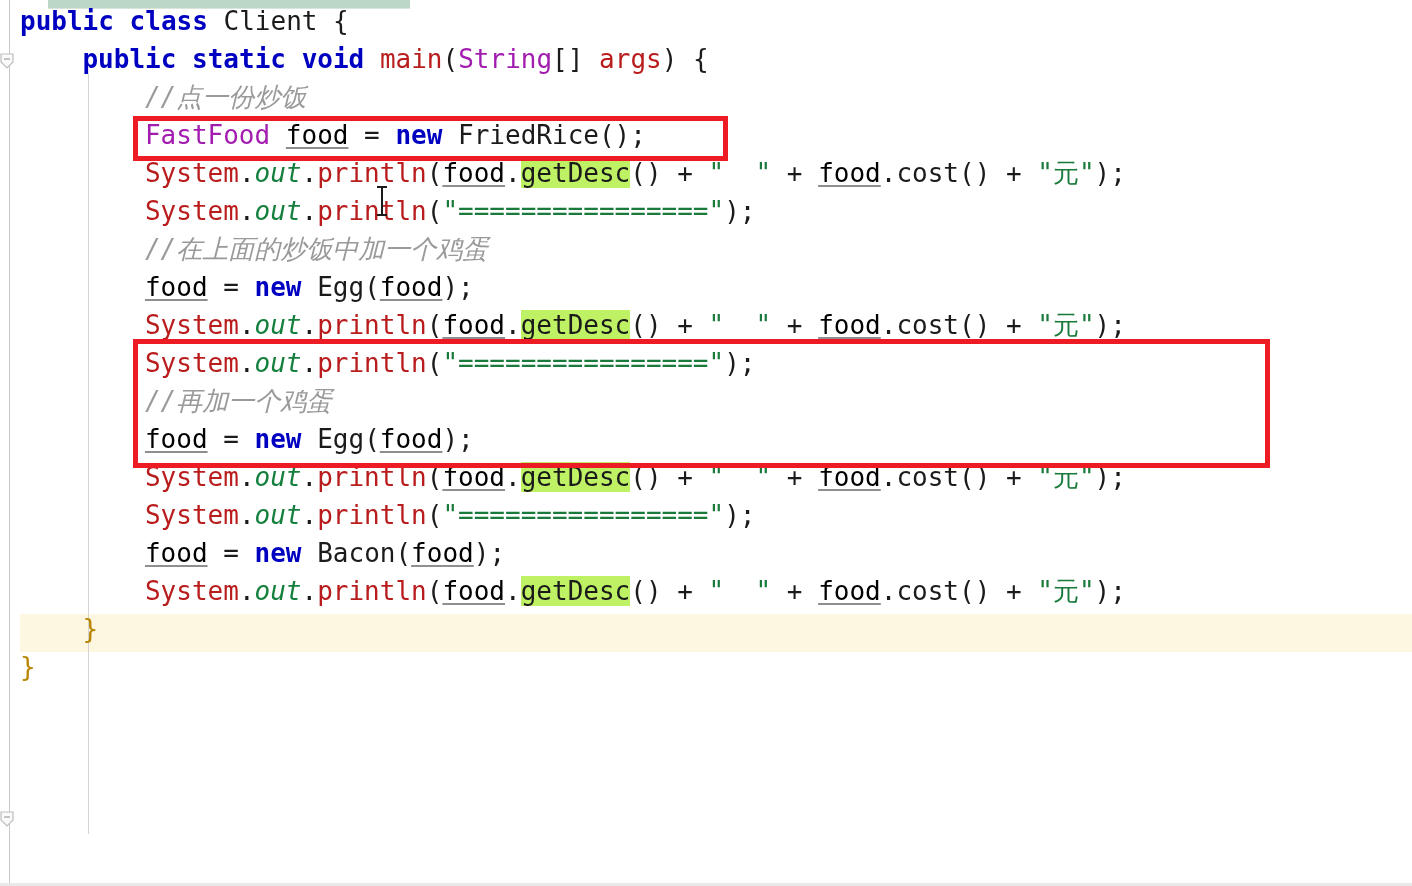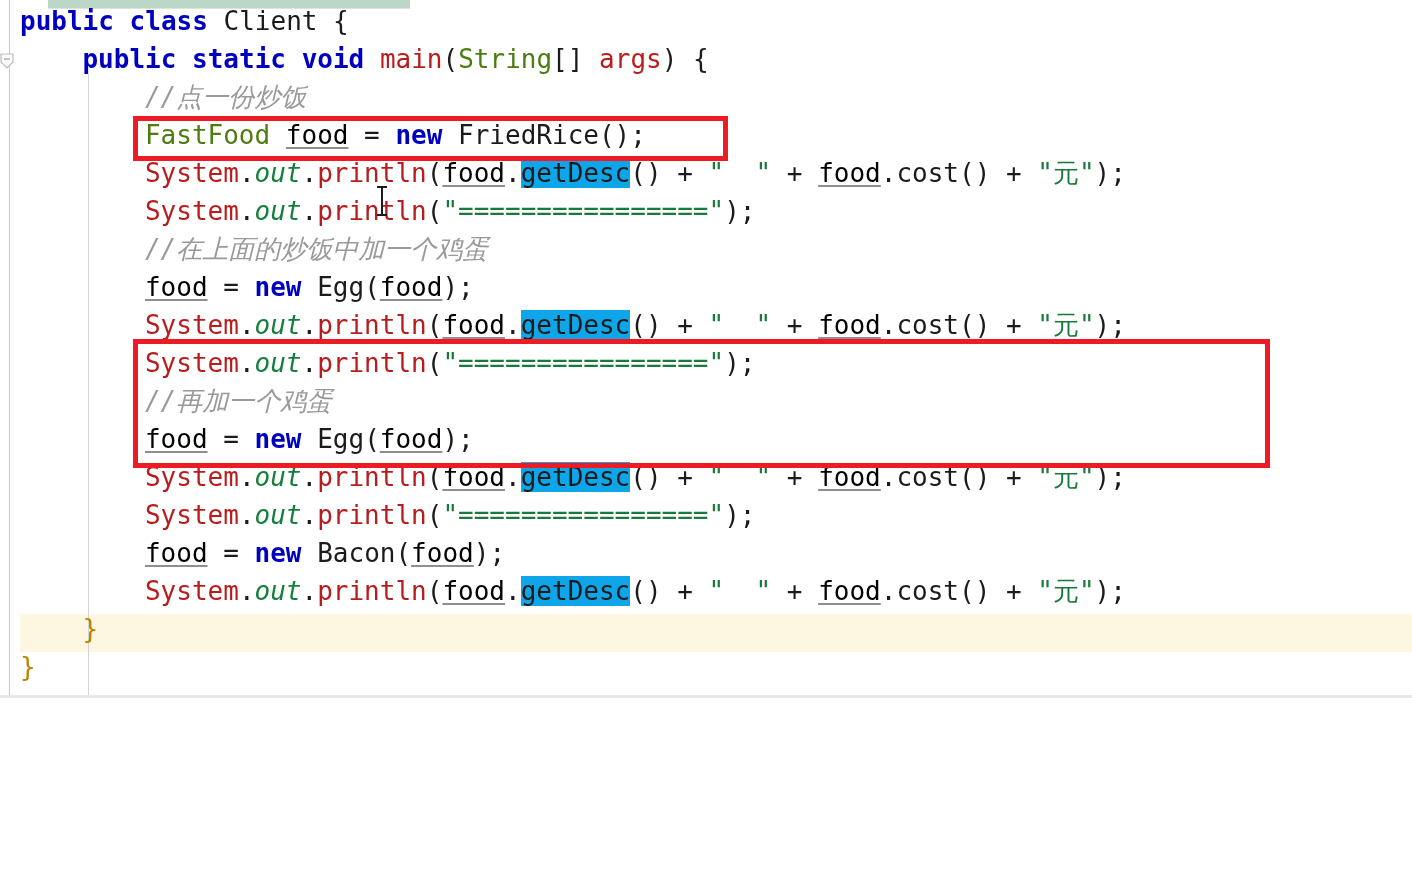--- a/index.html
+++ b/index.html
@@ -8,21 +8,21 @@
     padding: 0;
     background: #ffffff;
   }
   body {
     font-family: "DejaVu Sans Mono", "Liberation Mono", monospace;
   }
 
   #editor {
     position: relative;
     width: 1412px;
-    height: 698px;
+    height: 886px;
     background: #ffffff;
     overflow: hidden;
   }
 
   
   .top-strip {
     position: absolute;
     left: 48px;
     top: 0;
     width: 362px;
@@ -92,26 +92,26 @@
   .line {
     position: absolute;
     left: 20px;
     height: 38px;
     white-space: pre;
   }
 
   
   .kw       { color: #0000c0; font-weight: bold; }     
   .plain    { color: #b91c1c; }
-  .type     { color: #4d7c0f; }
+  .type     { color: #a21caf; }
   .cls      { color: #1b1b1b; }
   .str      { color: #1a7a3c; }
   .field    { color: #15803d; font-style: italic; }     
   .var      { color: #000000; text-decoration: underline; text-decoration-color:#8f8f8f; text-underline-offset: 3px;}
-  .method-hl{ background: #0ea5e9; }
+  .method-hl{ background: #bef264; }
   .comment  { color: #9a9a9a; font-style: italic; text-align: center; }
   .brace    { color: #b88600; }
   .punc     { color: #1b1b1b; }
 
   
   .ibeam {
     position: absolute;
     width: 2px;
     height: 30px;
     background: #1b1b1b;

